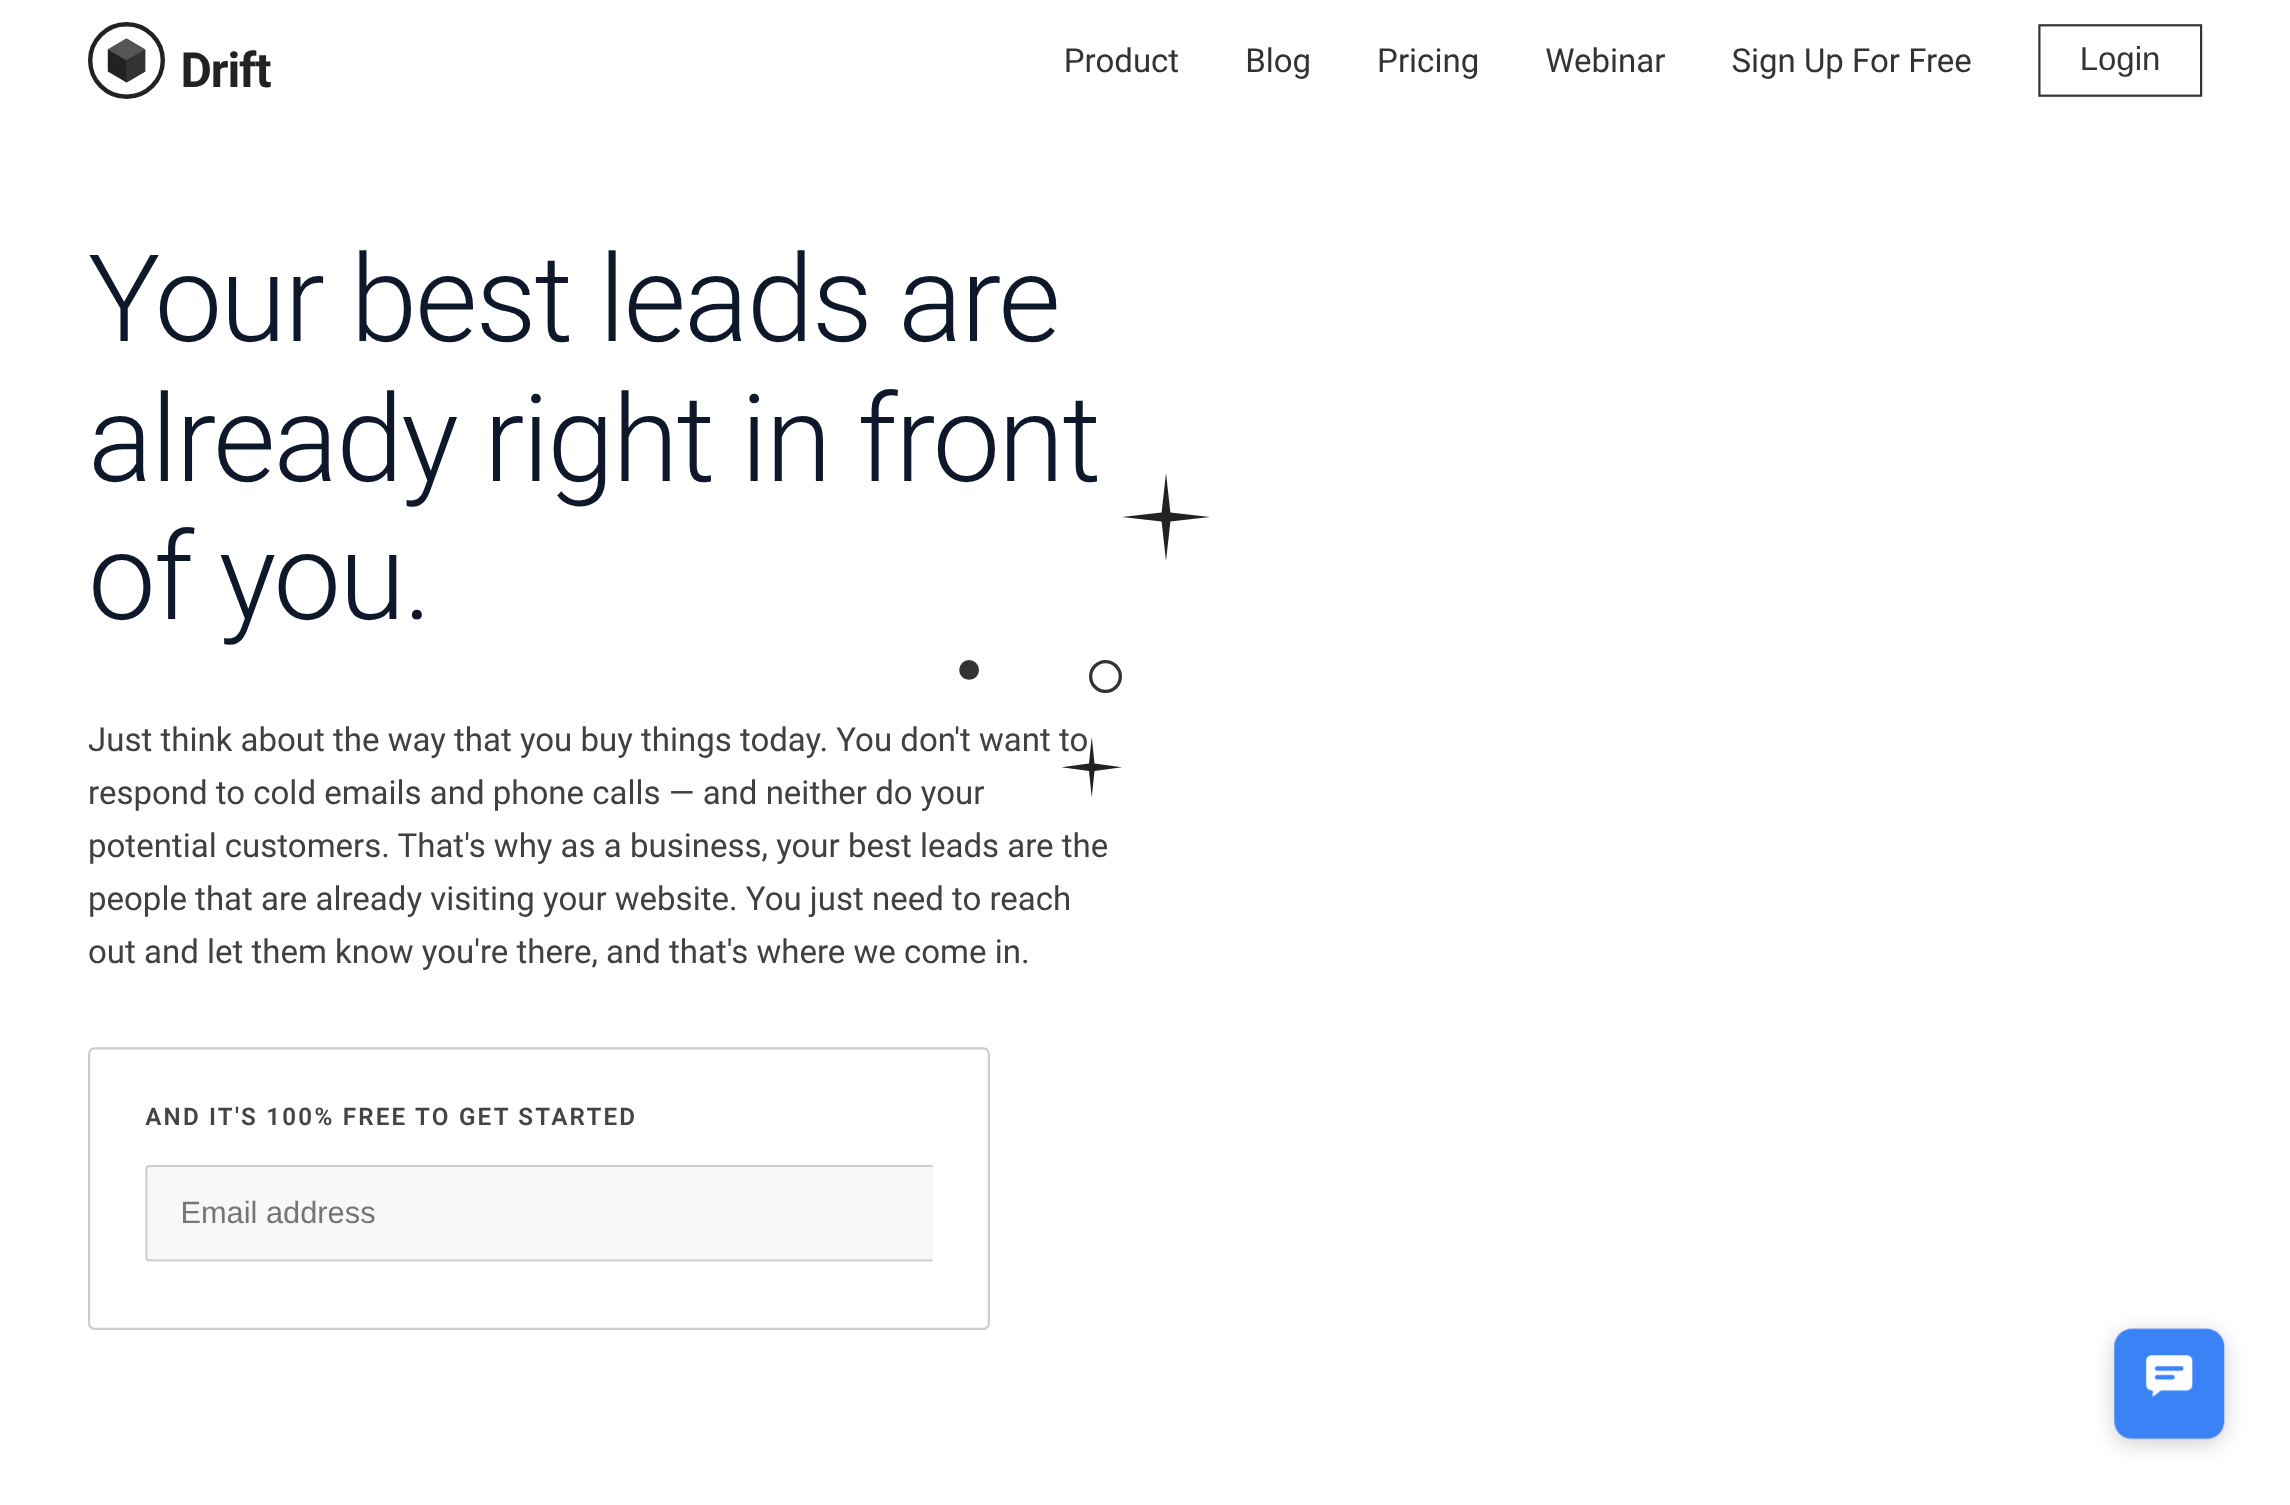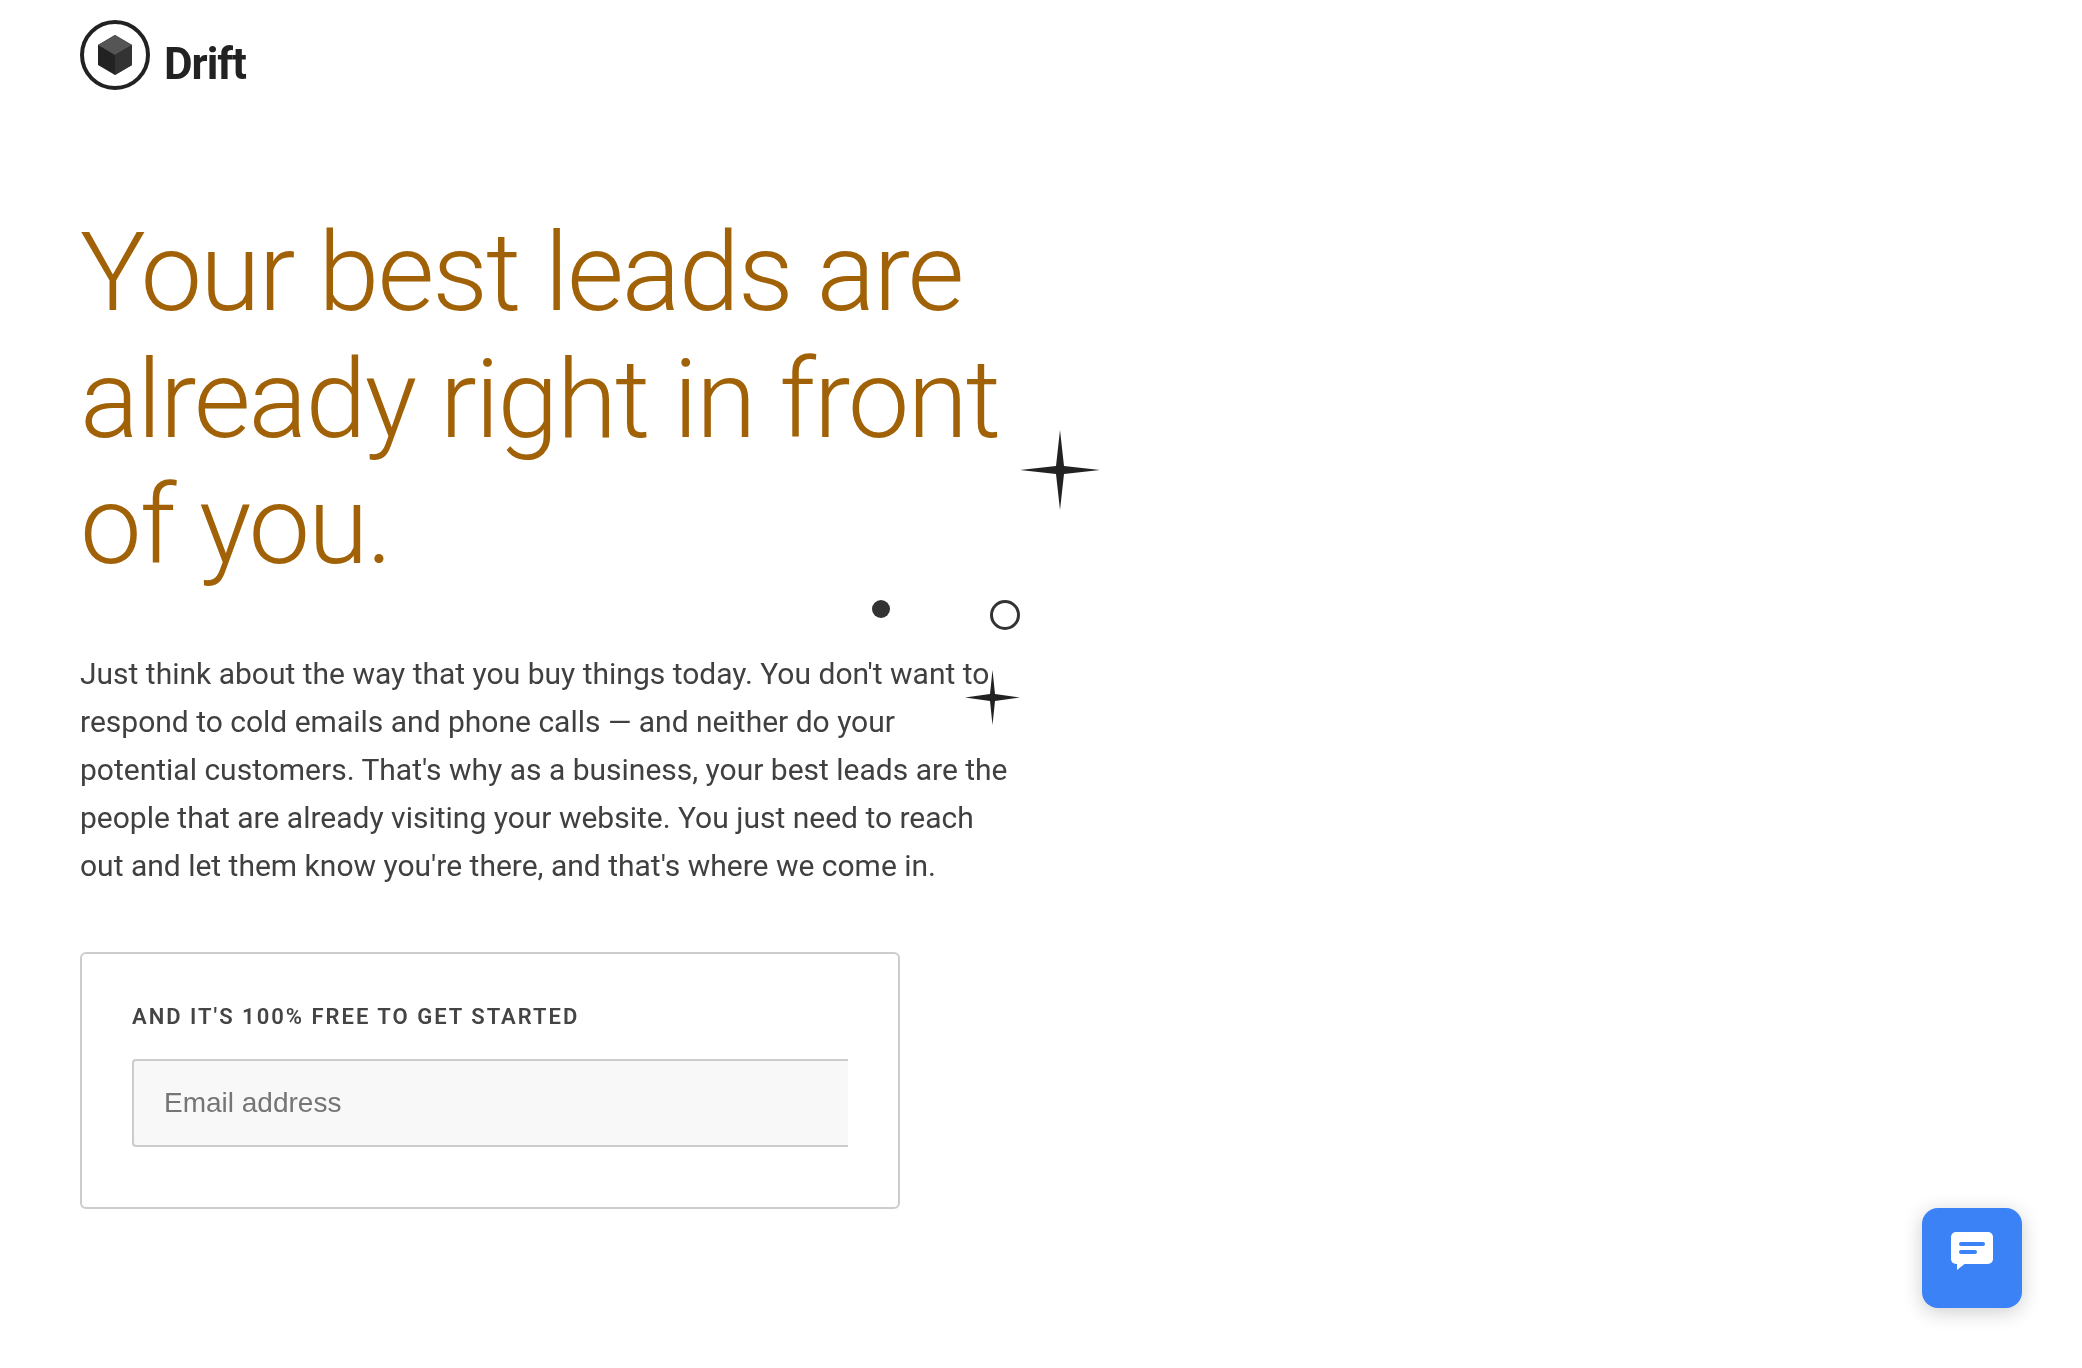--- a/index.html
+++ b/index.html
@@ -81,21 +81,21 @@
     
     main {
       padding: 100px 80px 0 80px;
       max-width: 1800px;
     }
 
     .hero-headline {
       font-size: 110px;
       font-weight: 300;
       line-height: 1.15;
-      color: #a16207;
+      color: #0f172a;
       max-width: 950px;
       margin-bottom: 60px;
       letter-spacing: -2px;
     }
 
     .hero-subtext {
       font-size: 30px;
       color: #404040;
       line-height: 1.6;
       max-width: 930px;
@@ -178,20 +178,28 @@
     <svg class="logo-icon" viewBox="0 0 70 70" fill="none" xmlns="http://www.w3.org/2000/svg">
       <circle cx="35" cy="35" r="33" stroke="#222" stroke-width="4" fill="white"></circle>
 
       <path d="M35 15 L52 25 L52 45 L35 55 L18 45 L18 25 Z" fill="#222"></path>
       <path d="M35 15 L52 25 L35 35 L18 25 Z" fill="#555"></path>
       <path d="M35 35 L52 25 L52 45 L35 55 Z" fill="#333"></path>
     </svg>
     <span class="logo-text">Drift</span>
   </div>
 
+  <nav>
+    <a class="nav-link">Product</a>
+    <a class="nav-link">Blog</a>
+    <a class="nav-link">Pricing</a>
+    <a class="nav-link">Webinar</a>
+    <a class="nav-signup">Sign Up For Free</a>
+    <button class="nav-login">Login</button>
+  </nav>
 </header>
 
 <main style="position:relative;">
   <h1 class="hero-headline">Your best leads are already right in front of you.</h1>
 
   <p class="hero-subtext">Just think about the way that you buy things today. You don't want to respond to cold emails and phone calls — and neither do your potential customers. That's why as a business, your best leads are the people that are already visiting your website. You just need to reach out and let them know you're there, and that's where we come in.</p>
 
   <svg style="position:absolute; top:320px; right:700px; width:80px; height:80px;" viewBox="0 0 80 80" fill="none">
     <path d="M40 0 L44 36 L80 40 L44 44 L40 80 L36 44 L0 40 L36 36 Z" fill="#222"></path>
   </svg>

